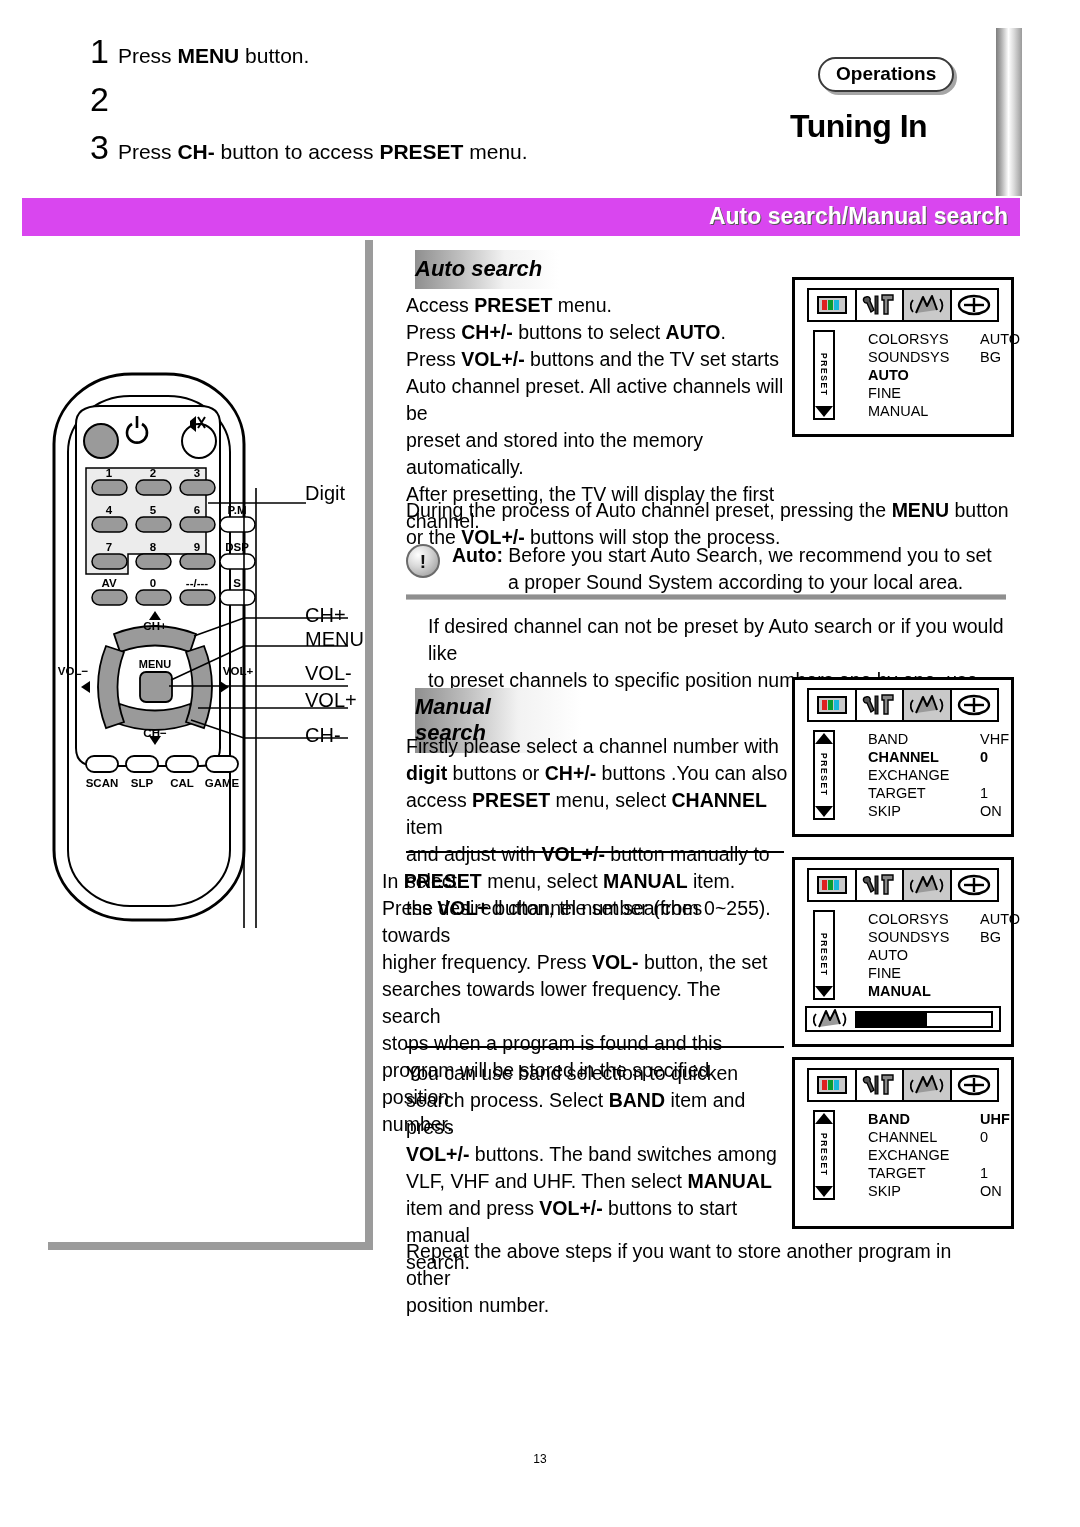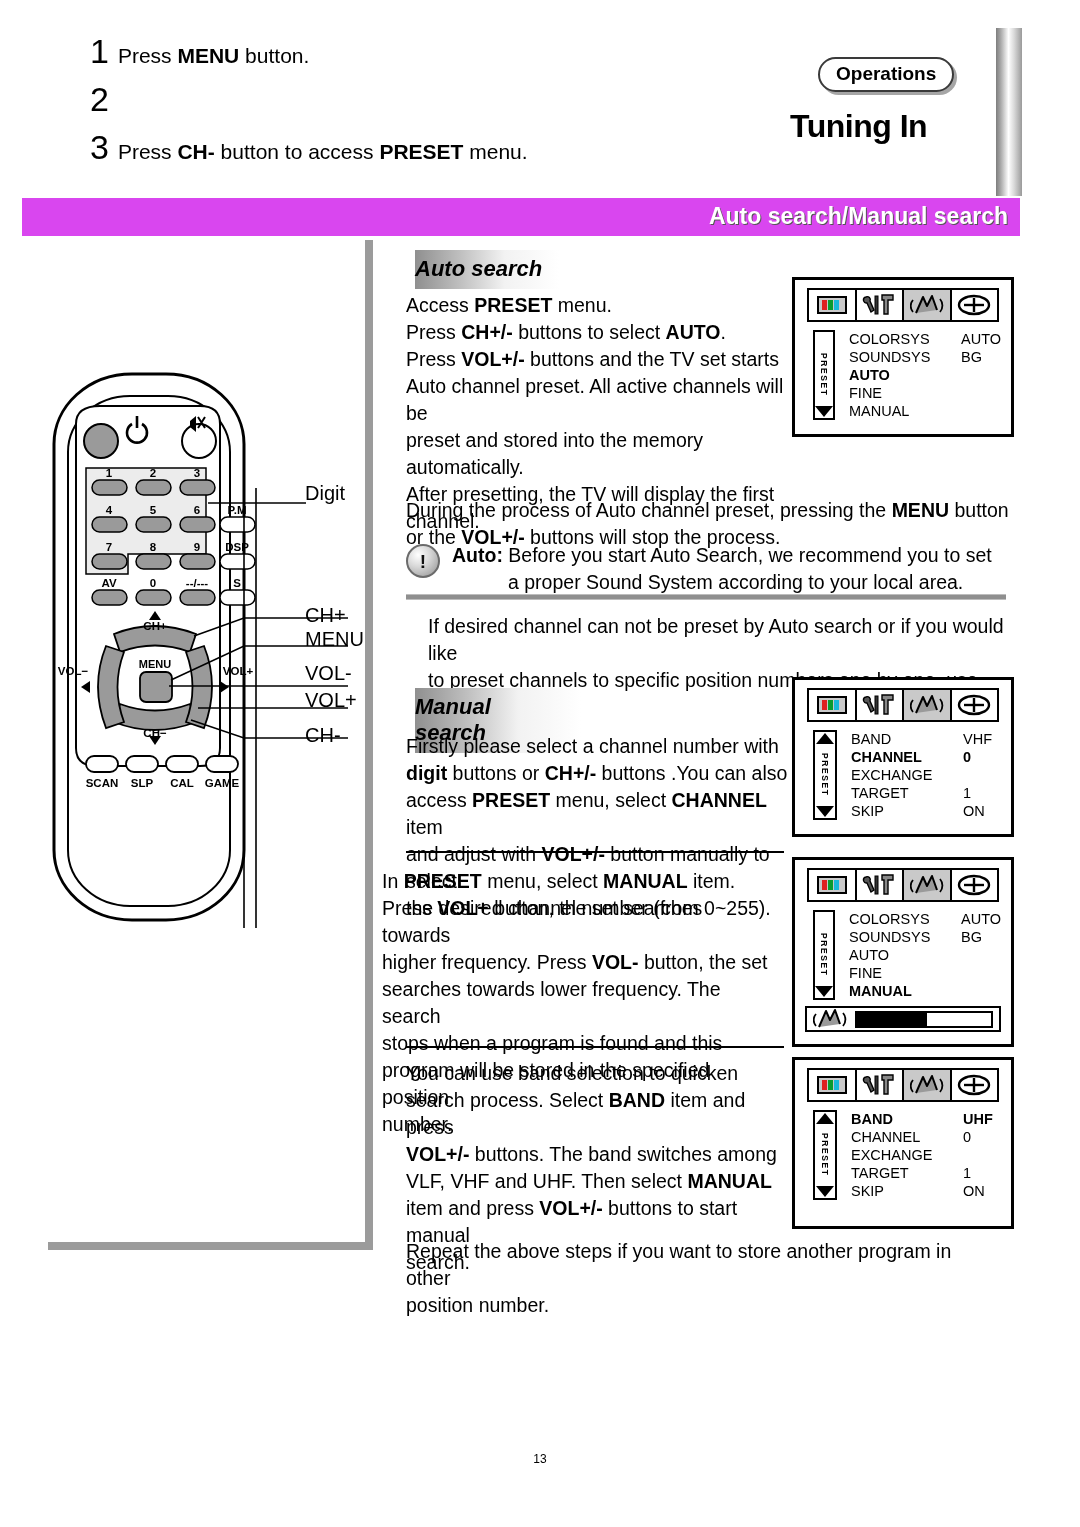--- a/index.html
+++ b/index.html
@@ -137,21 +137,21 @@
   }
   .tri-up {
     width:0;height:0;border-left:9px solid transparent;border-right:9px solid transparent;
     border-bottom:11px solid #000;
   }
   .tri-dn {
     width:0;height:0;border-left:9px solid transparent;border-right:9px solid transparent;
     border-top:11px solid #000;
   }
   .osd-rows { margin-left:14px; flex:1; }
-  .osd-row { display:flex; font-size:14.5px; line-height:18px; }
+  .osd-row { display:flex; font-size:14.5px; line-height:18px;margin-left:19px; }
   .osd-row .k { width:112px; }
   .osd-row.hl { font-weight:bold; }
 
   .meter {
     margin-top:6px; border:2px solid #000; height:26px;
     display:flex; align-items:center; padding:0 6px; box-sizing:border-box;
   }
   .meter-bar { flex:1; border:2px solid #000; height:13px; margin-left:8px; background:#fff; }
   .meter-fill { height:100%; background:#000; }
 

